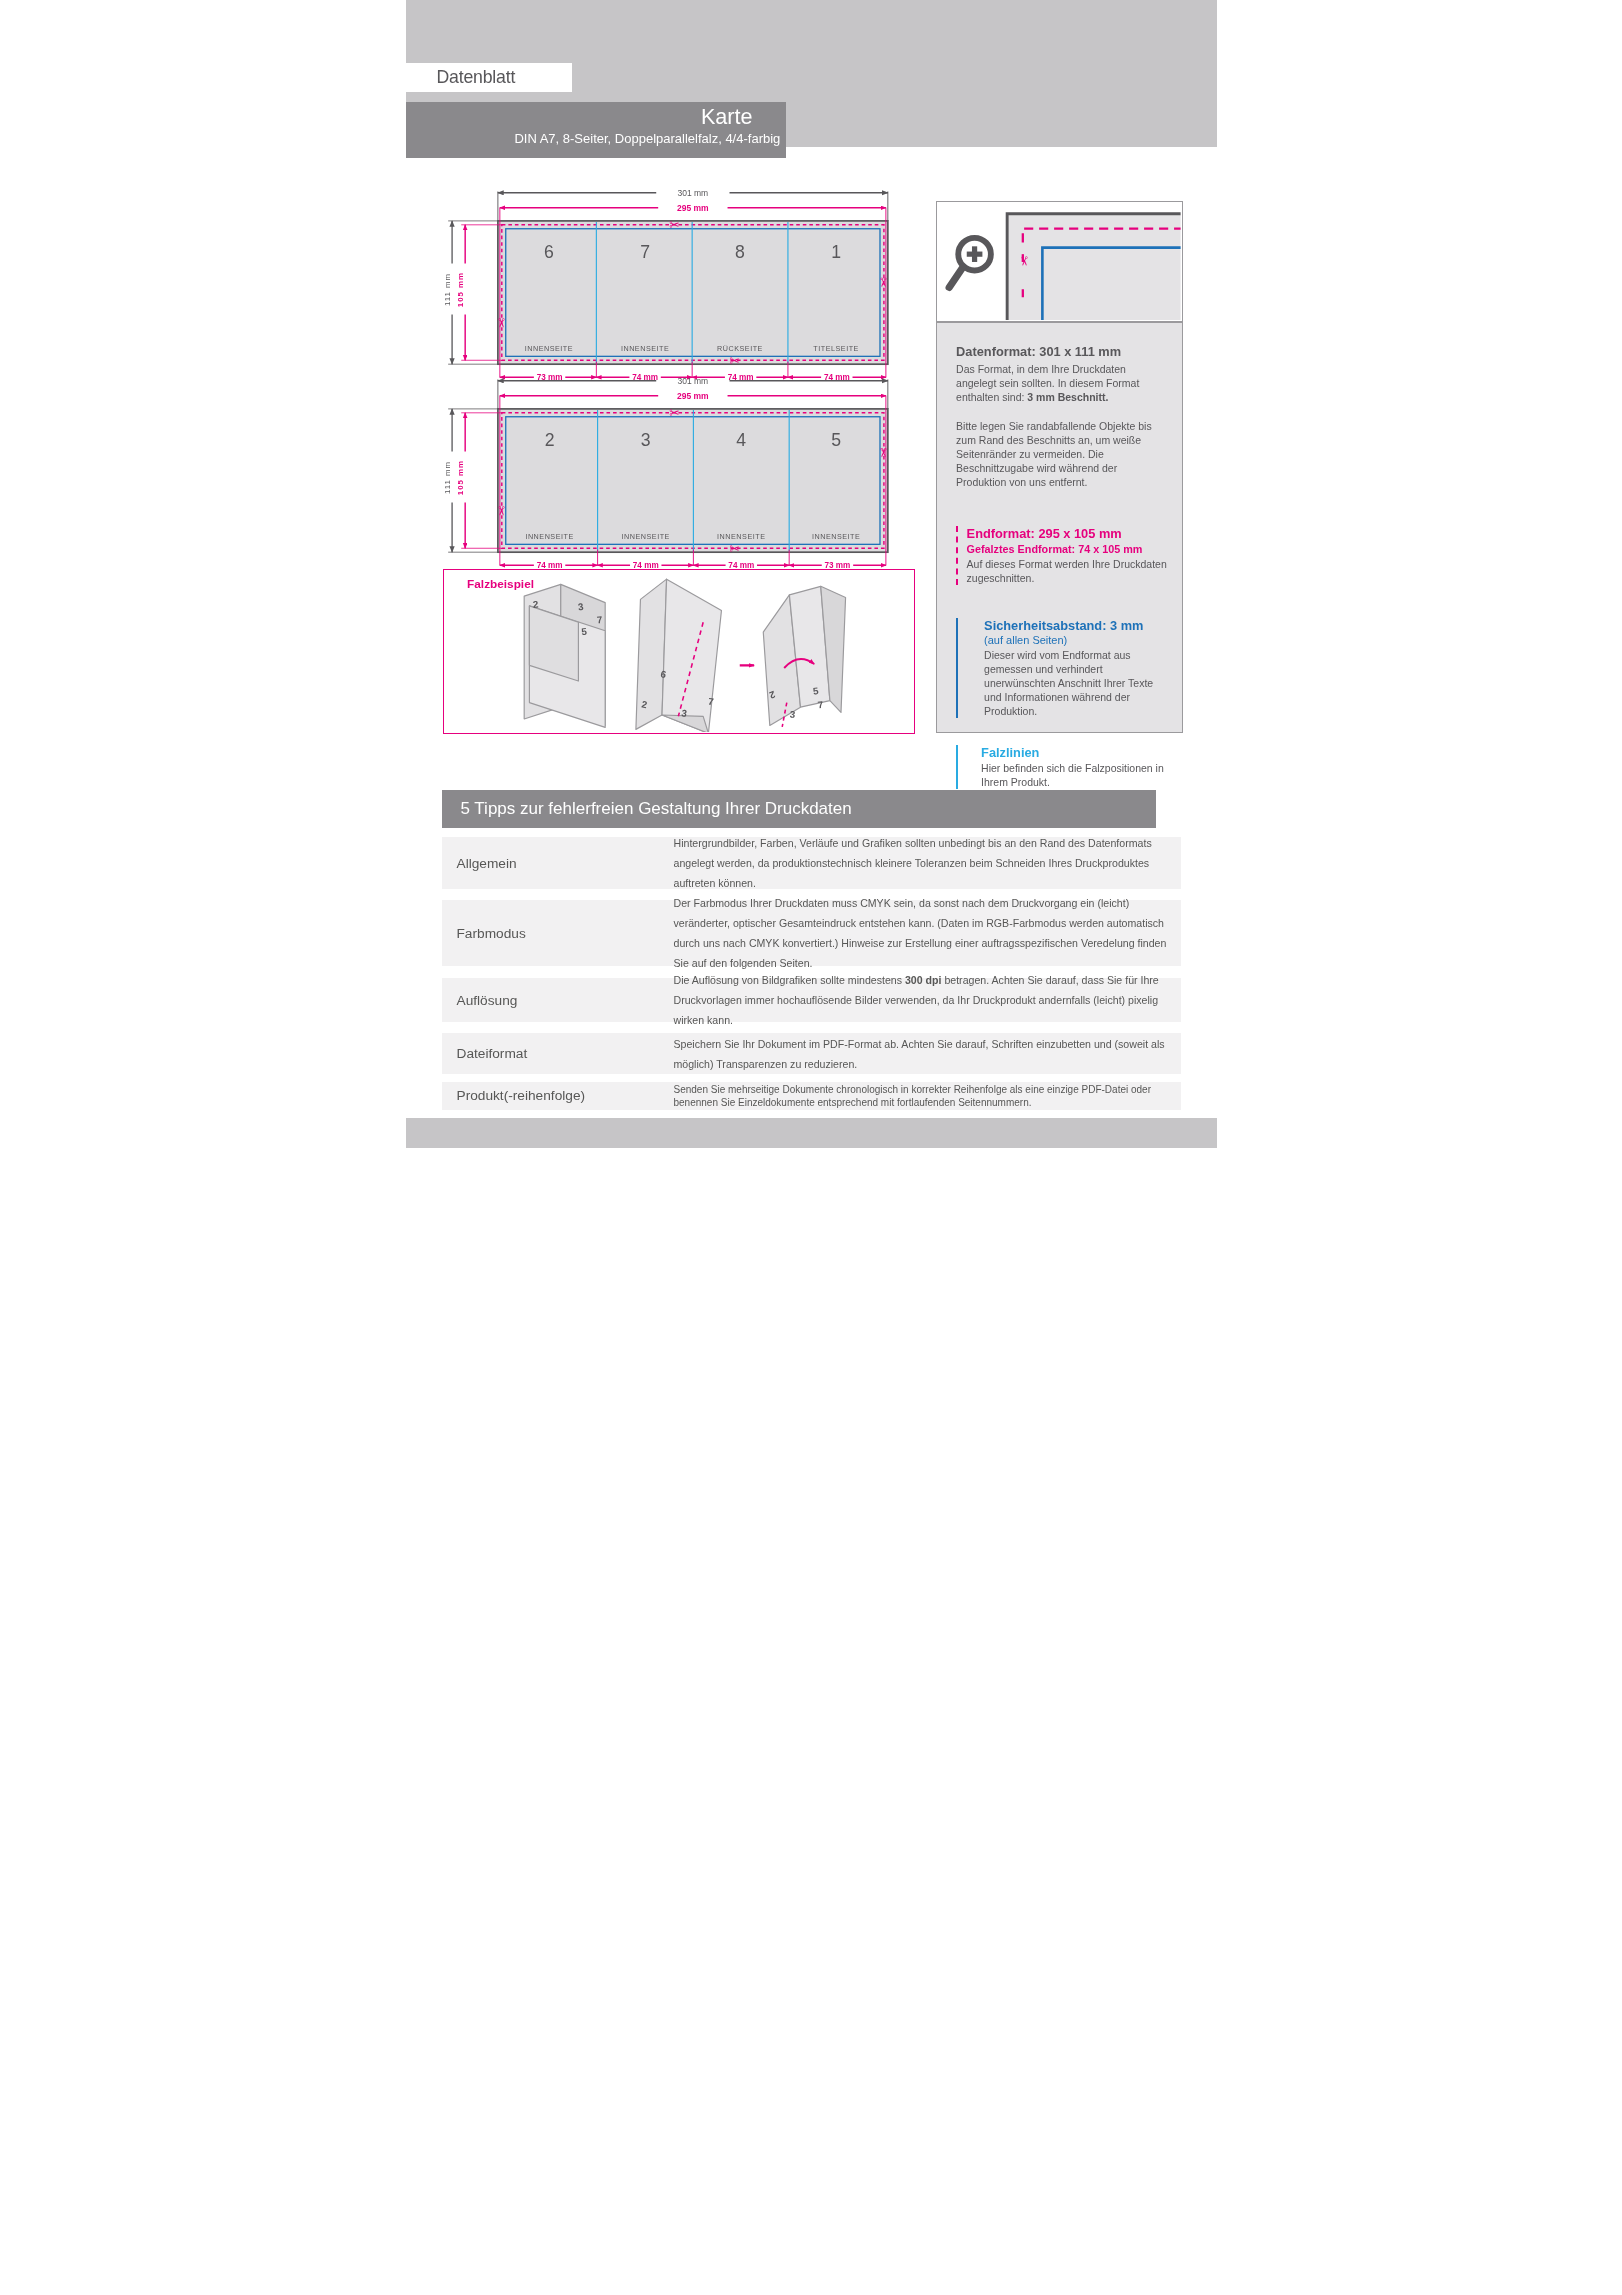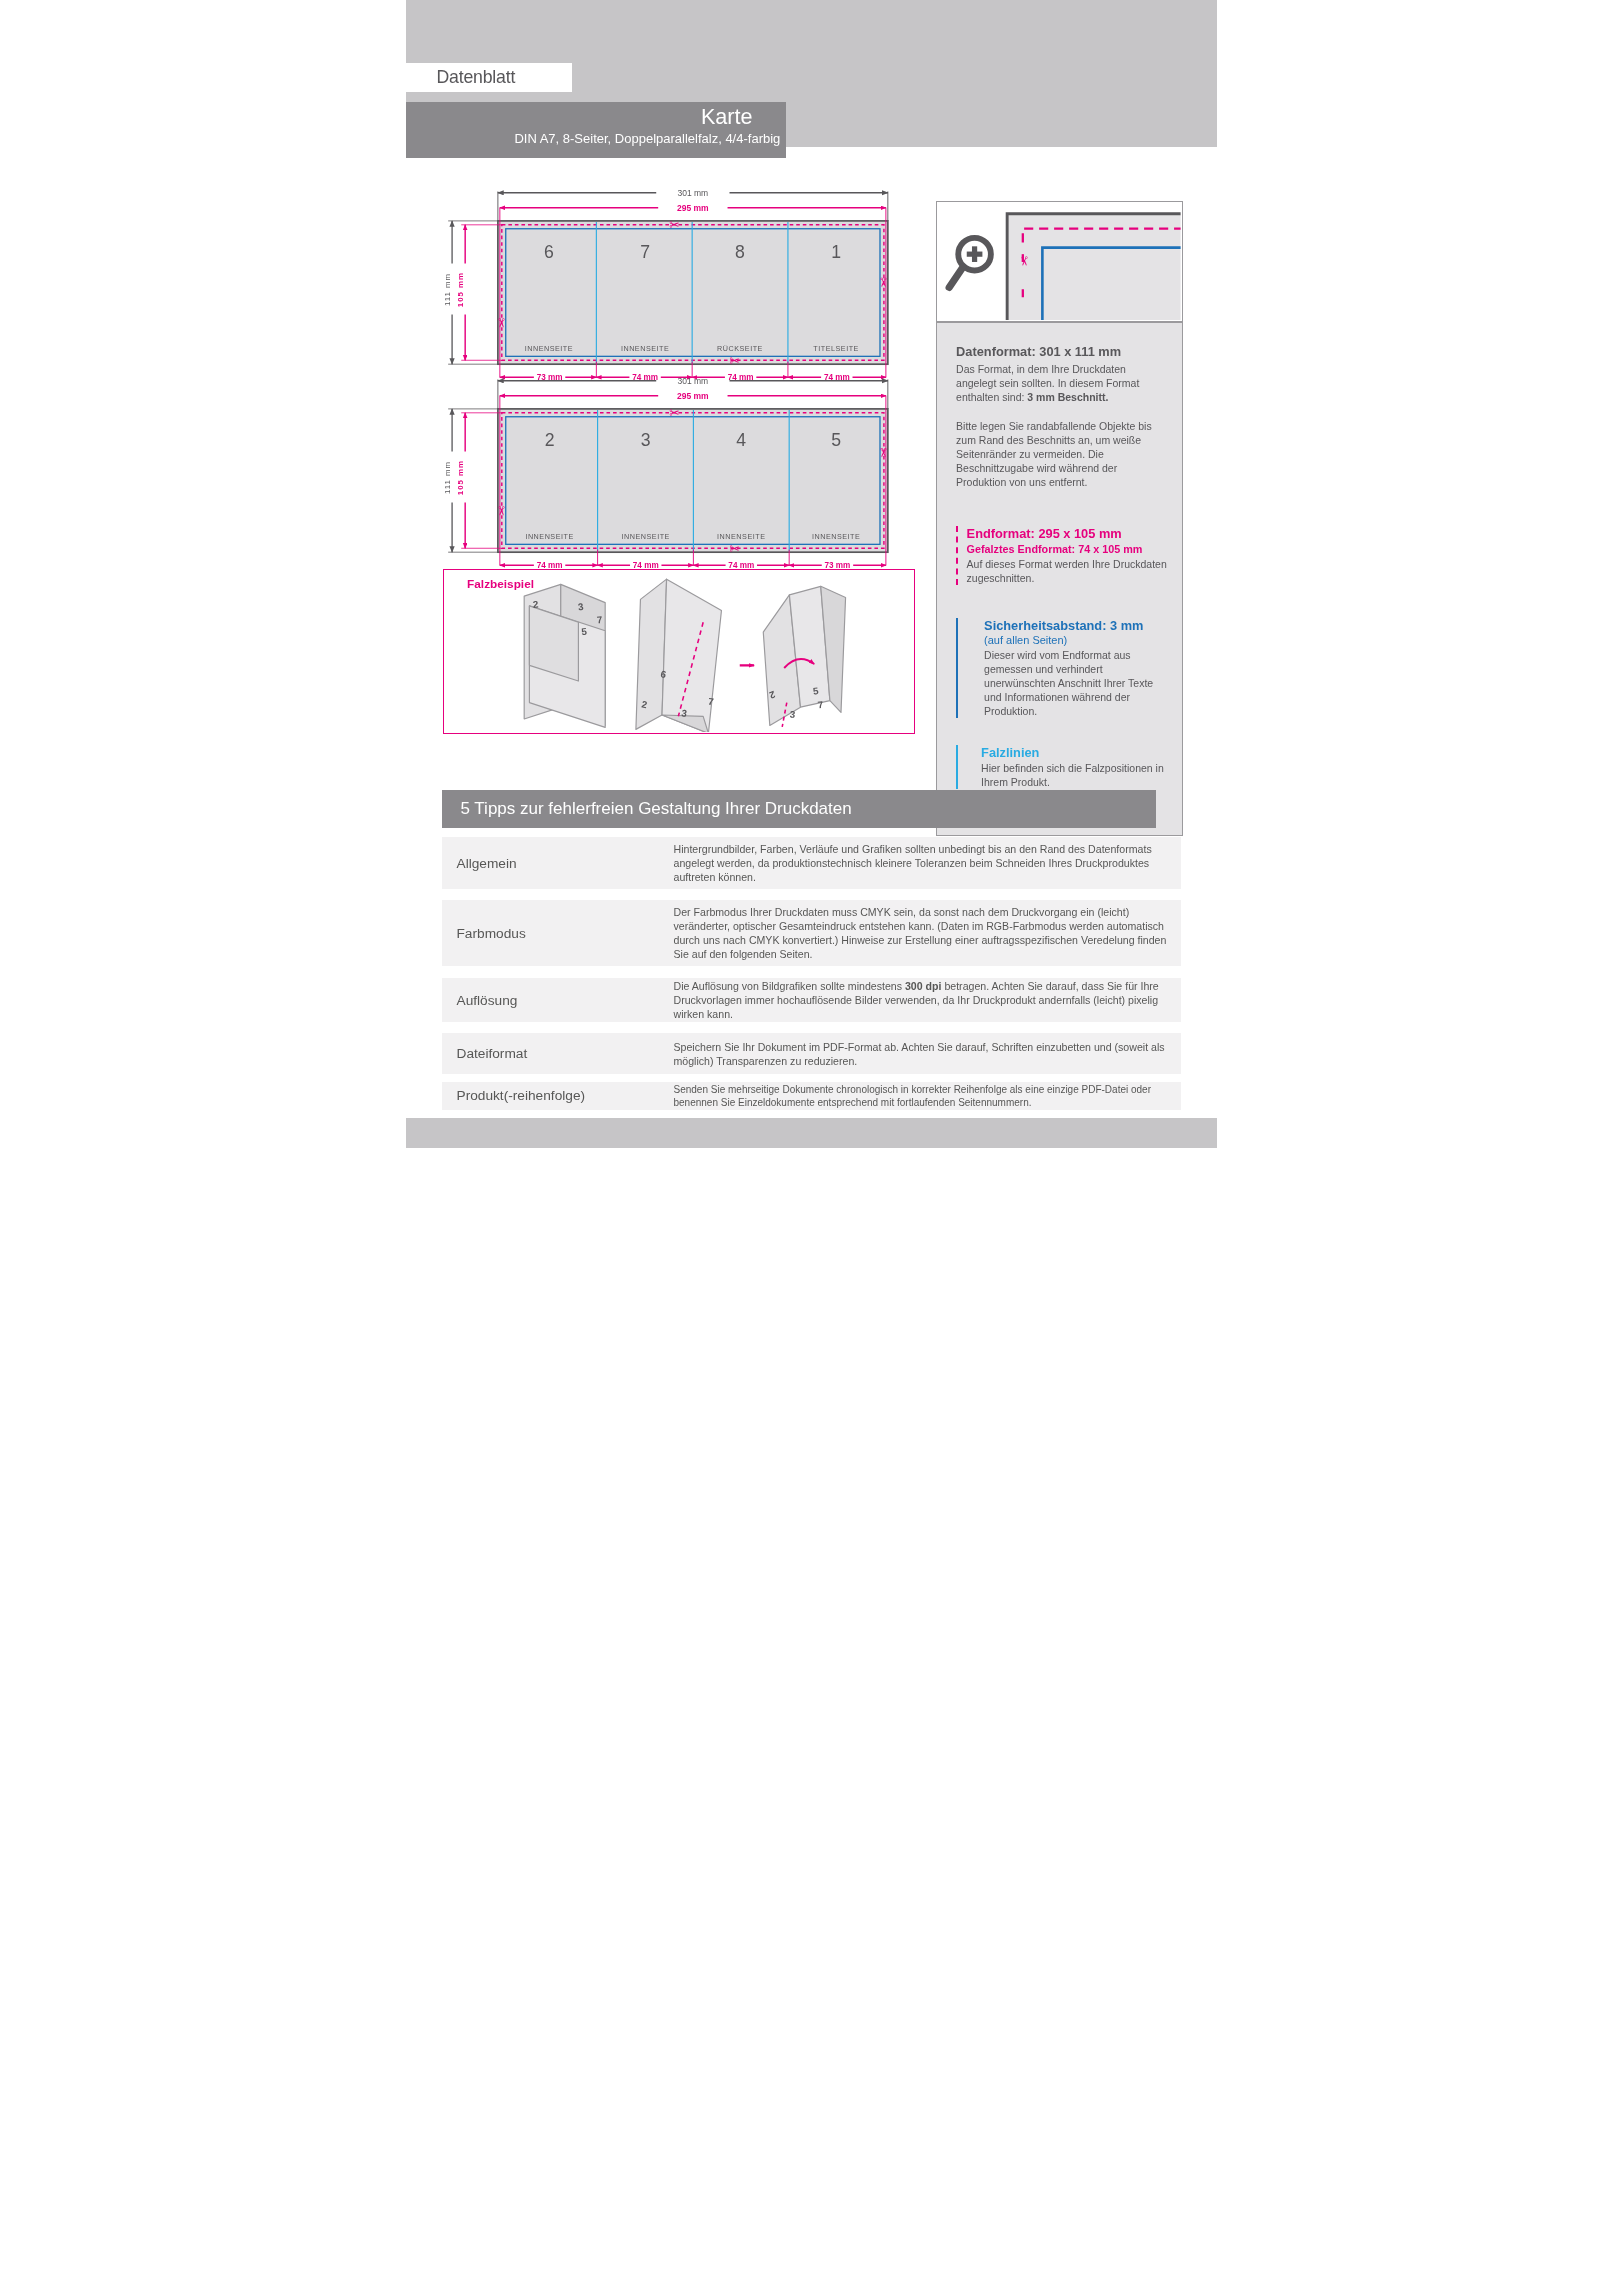--- a/index.html
+++ b/index.html
@@ -23,42 +23,42 @@
   .diagram-svg{position:absolute; left:33px; overflow:visible;}
   #d1{top:186px;} #d2{top:374px;}
 
   .falzbox{position:absolute; left:37px; top:569px; width:472px; height:165px;
     background:#fff; border:1.6px solid var(--magenta);}
   .falz-title{position:absolute; left:23.6px; top:6.5px; font-size:11.8px; font-weight:bold; color:var(--magenta);text-align:right;}
   .falz-svg{position:absolute; left:0; top:0;}
 
   .rpanel-top{position:absolute; left:530px; top:201px; width:247px; height:121px;
     background:#fff; border:1.3px solid var(--infoborder);}
-  .rpanel-info{position:absolute; left:530px; top:322px; width:247px; height:514px;
+  .rpanel-info{position:absolute; left:530px; top:322px; width:247px; height:411px;
     background:var(--infobg); border:1.3px solid var(--infoborder); padding:21px 14.4px 0 19.6px; color:var(--dk);}
   .iblock{margin-bottom:0;}
   .iblock .ttl{font-size:12.8px; font-weight:bold; line-height:15.7px;}
   .iblock .sub{font-size:10.8px; font-weight:bold; line-height:14.4px;}
   .iblock .bdy{font-size:10.5px; line-height:14px; max-width:208px;}
   .b1 .ttl{color:var(--dk); margin-bottom:2px;}
   .b1 .bdy b{font-weight:bold;}
   .para-gap{height:15.7px;}
   .b2{border-left:2px dashed var(--magenta); padding-left:8.5px; margin-top:37px;}
   .b2 .ttl,.b2 .sub{color:var(--magenta);}
   .b3{border-left:2px solid var(--blue); padding-left:26px; margin-top:33px;}
   .b3 .ttl{color:var(--blue);}
   .b3 .sub{color:var(--blue); font-weight:normal; font-size:11px;}
   .b4{border-left:2px solid var(--cyan); padding-left:23px; margin-top:27.5px;}
   .b4 .ttl{color:var(--cyan);}
 
   .tips-banner{position:absolute; left:36px; top:790px; width:714px; height:38px; background:var(--mid);
     display:flex; align-items:center; padding-left:19px; color:#fff; font-size:17px;}
   .tiprow{position:absolute; left:36px; width:739px; background:var(--rowbg); display:flex; align-items:center;}
   .tiprow .lbl{flex:0 0 232px; padding-left:15px; font-size:13.7px; color:var(--txt);}
-  .tiprow .txt{width:497px; font-size:10.6px; line-height:14px; color:var(--txt);}
+  .tiprow .txt{width:497px; font-size:10.6px; line-height:20px; color:var(--txt);}
   #r1{top:837px; height:52px;} #r2{top:900px; height:66px;}
   #r3{top:978px; height:44px;} #r4{top:1033px; height:41px;}
   #r5{top:1082px; height:27.5px;} #r5 .txt{font-size:10px; line-height:13px;}
 
   .footband{position:absolute; left:0; top:1118px; width:811px; height:30px; background:var(--band);}
 
   text{font-family:"Liberation Sans", sans-serif;}
   .num{font-size:27px; fill:var(--dk);}
   .side{font-size:11px; fill:var(--dk); letter-spacing:0.8px;}
   .dimtxt-g{font-size:13px; fill:var(--dk);}

